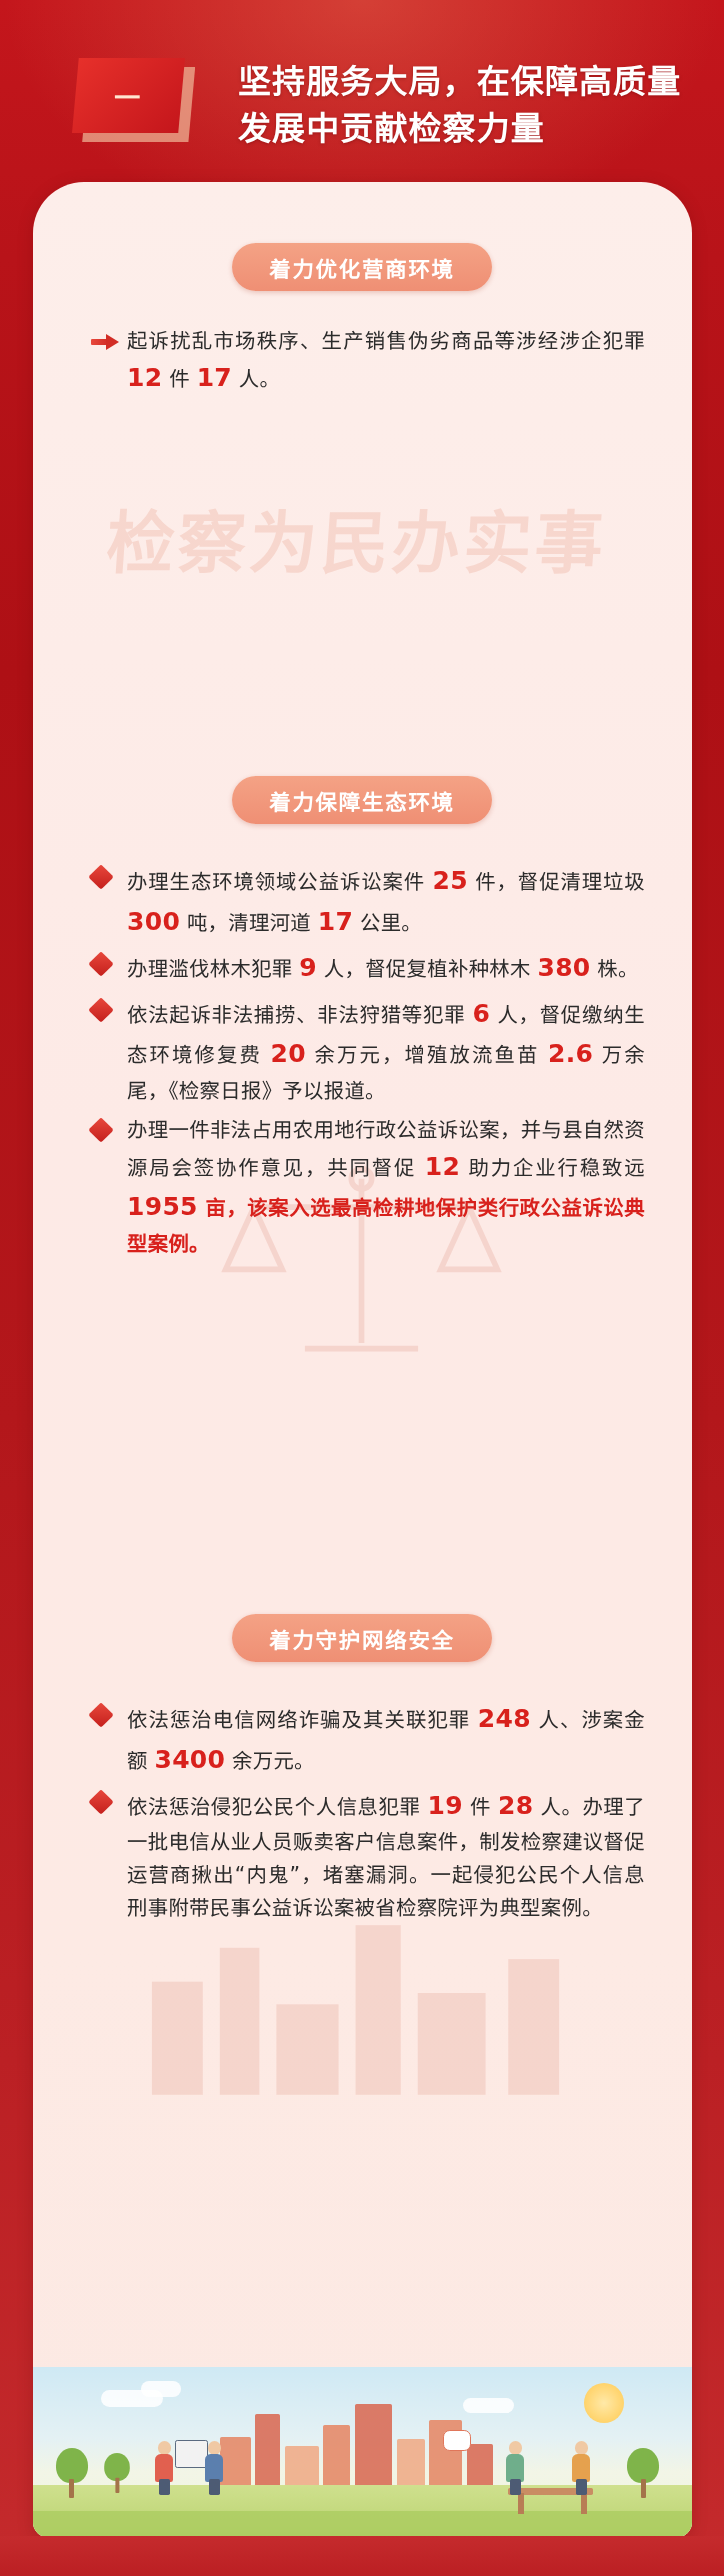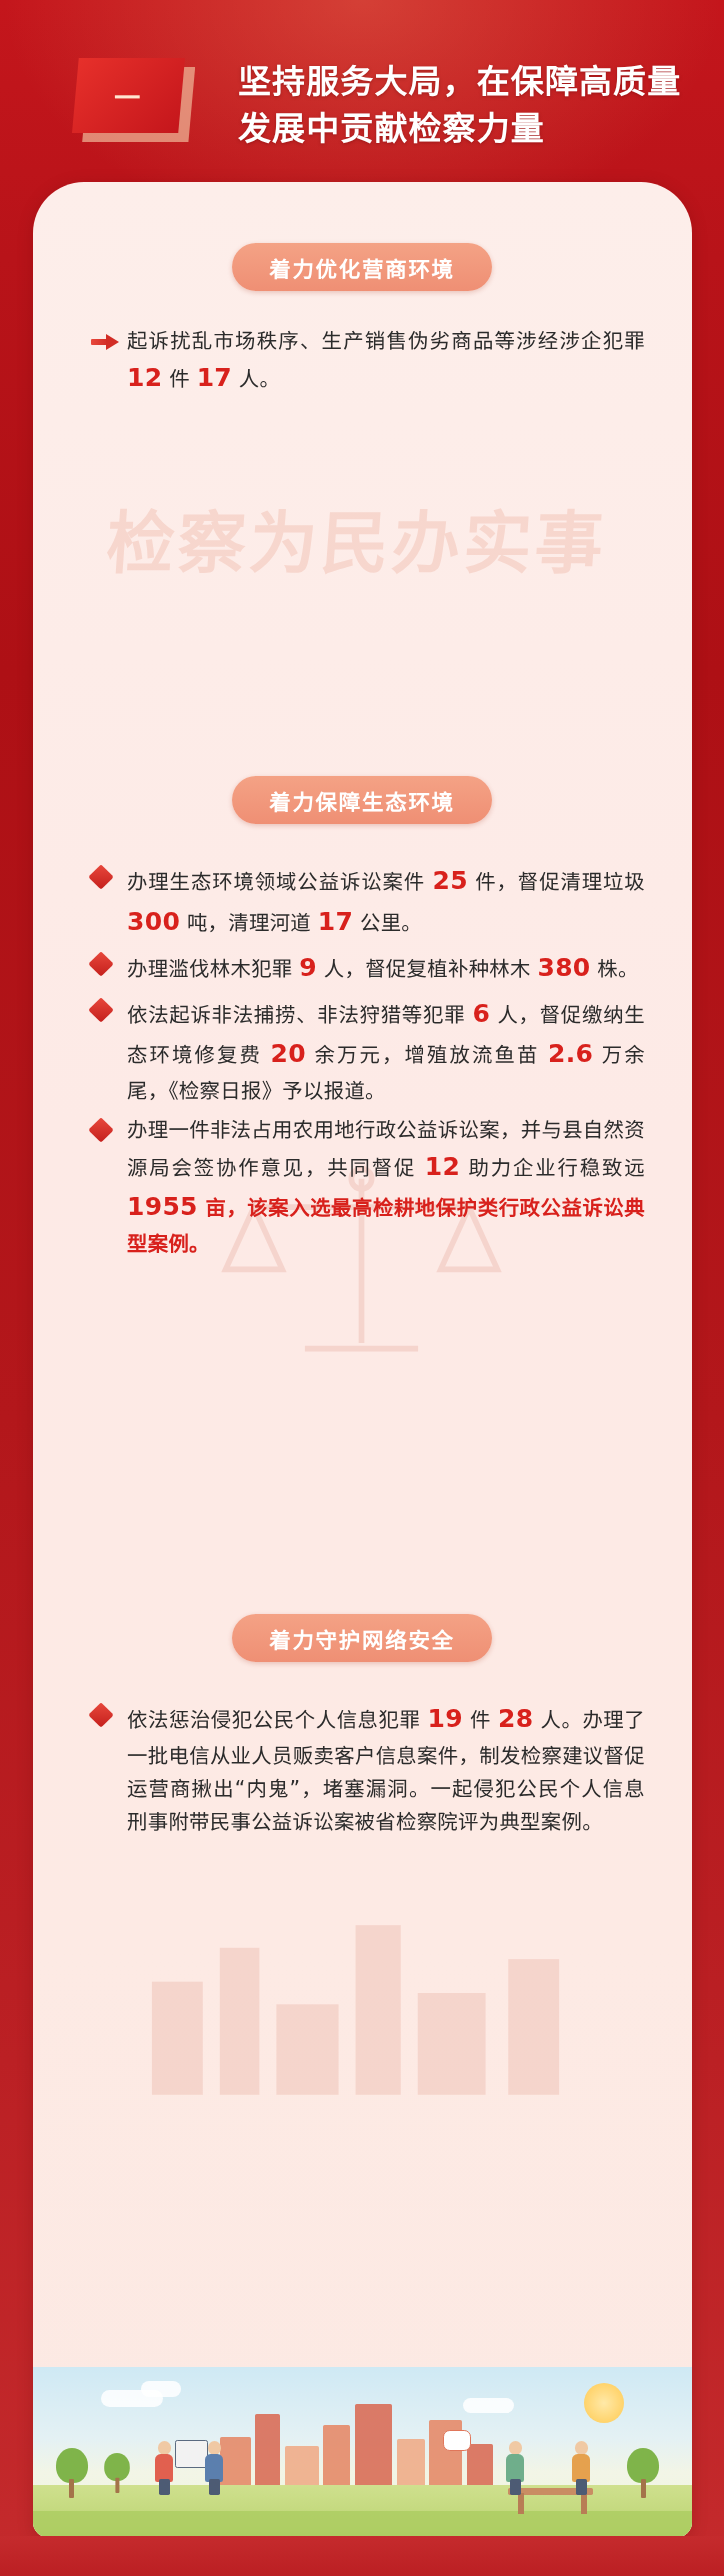--- a/index.html
+++ b/index.html
@@ -396,20 +396,21 @@
     <div class="pill pill-2">着力保障生态环境</div>
     <div class="block b2">
         <div class="para"><span class="m-diamond"></span><span>办理生态环境领域公益诉讼案件 </span><span class="hl">25</span><span> 件，督促清理垃圾 </span><span class="hl">300</span><span> 吨，清理河道 </span><span class="hl">17</span><span> 公里。</span></div>
         <div class="para"><span class="m-diamond"></span><span>办理滥伐林木犯罪 </span><span class="hl">9</span><span> 人，督促复植补种林木 </span><span class="hl">380</span><span> 株。</span></div>
         <div class="para"><span class="m-diamond"></span><span>依法起诉非法捕捞、非法狩猎等犯罪 </span><span class="hl">6</span><span> 人，督促缴纳生态环境修复费 </span><span class="hl">20</span><span> 余万元，增殖放流鱼苗 </span><span class="hl">2.6</span><span> 万余尾，《检察日报》予以报道。</span></div>
         <div class="para"><span class="m-diamond"></span><span>办理一件非法占用农用地行政公益诉讼案，并与县自然资源局会签协作意见，共同督促 </span><span class="hl">12</span><span> 助力企业行稳致远 </span><span class="hl">1955</span><span class="red-run"> 亩，该案入选最高检耕地保护类行政公益诉讼典型案例。</span></div>
       </div>
 
     <div class="pill pill-3">着力守护网络安全</div>
     <div class="block b3">
+        <div class="para"><span class="m-diamond"></span><span>依法惩治电信网络诈骗及其关联犯罪 </span><span class="hl">248</span><span> 人、涉案金额 </span><span class="hl">3400</span><span> 余万元。</span></div>
         <div class="para"><span class="m-diamond"></span><span>依法惩治侵犯公民个人信息犯罪 </span><span class="hl">19</span><span> 件 </span><span class="hl">28</span><span> 人。办理了一批电信从业人员贩卖客户信息案件，制发检察建议督促运营商揪出“内鬼”，堵塞漏洞。一起侵犯公民个人信息刑事附带民事公益诉讼案被省检察院评为典型案例。</span></div>
       </div>
 
     <div class="footer-illu">
       <div class="sky"></div>
       <div class="sun"></div>
       <div class="cloud" style="left:68px;top:22.6px;width:62px;height:17px;"></div>
       <div class="cloud" style="left:108px;top:13.6px;width:40px;height:16px;"></div>
       <div class="cloud" style="left:430px;top:31px;width:51px;height:14.7px;"></div>
 

